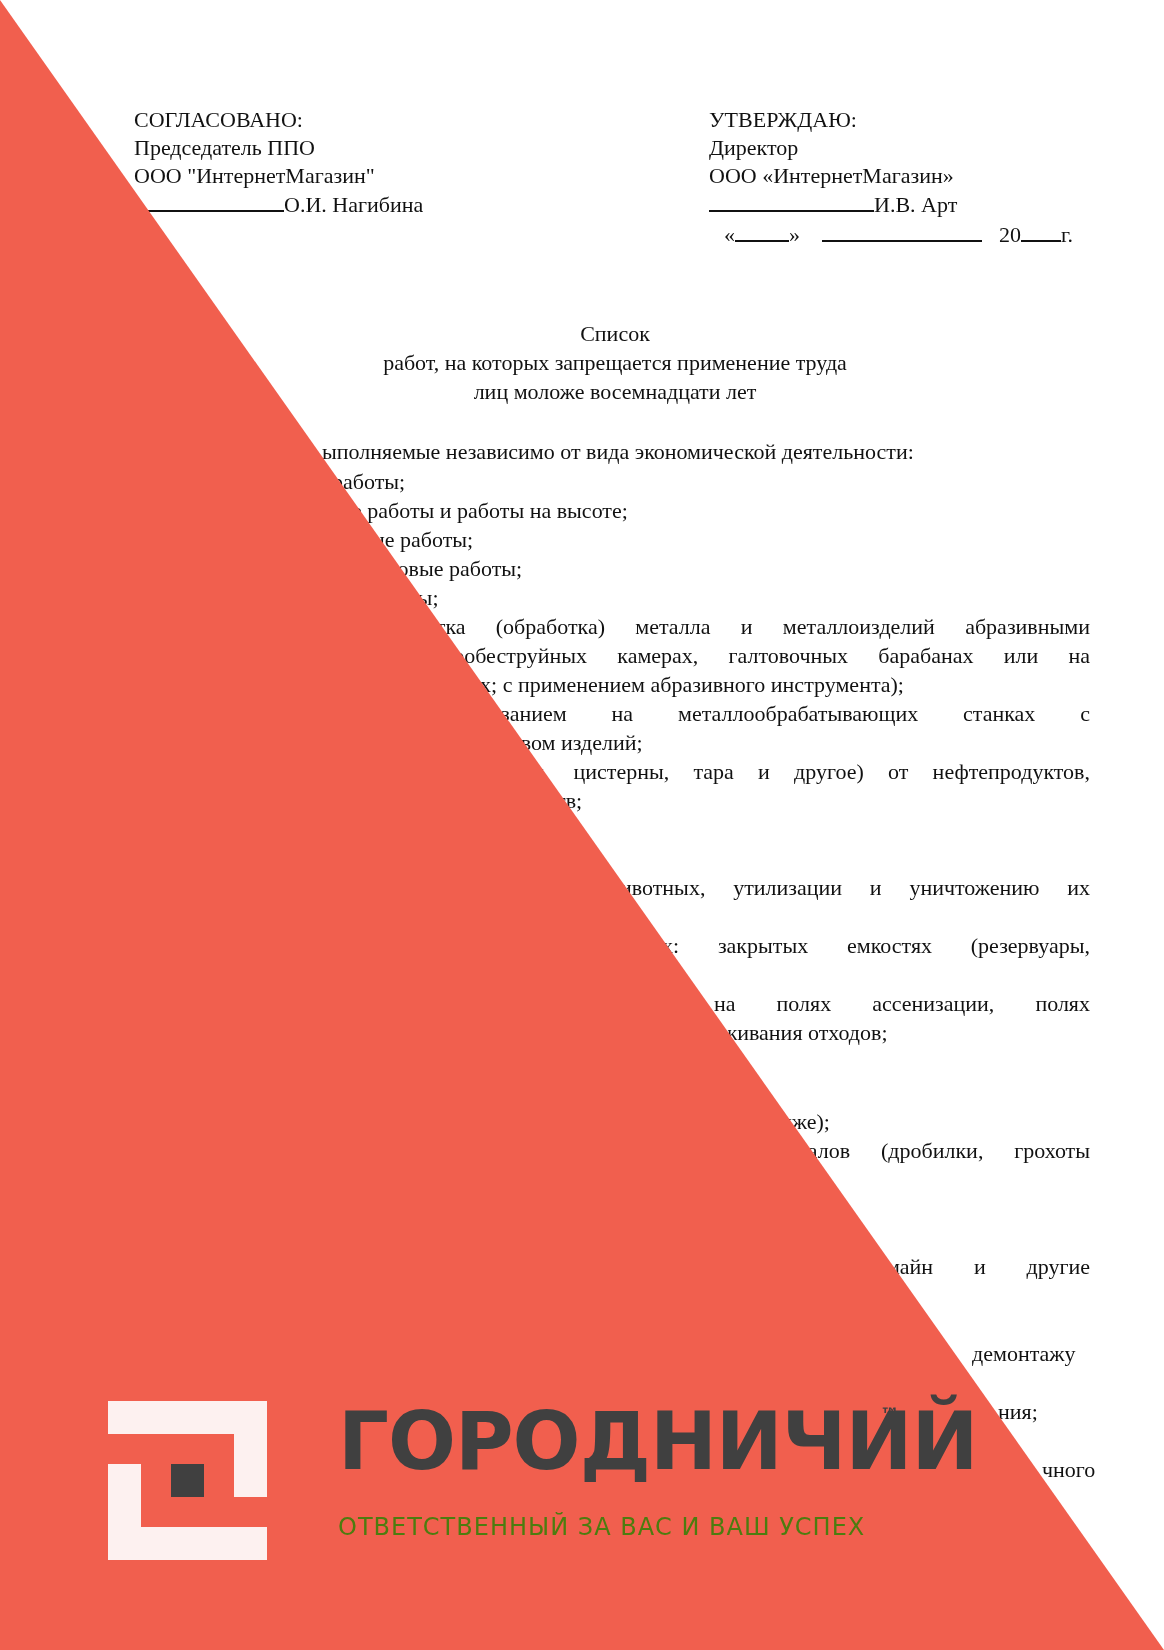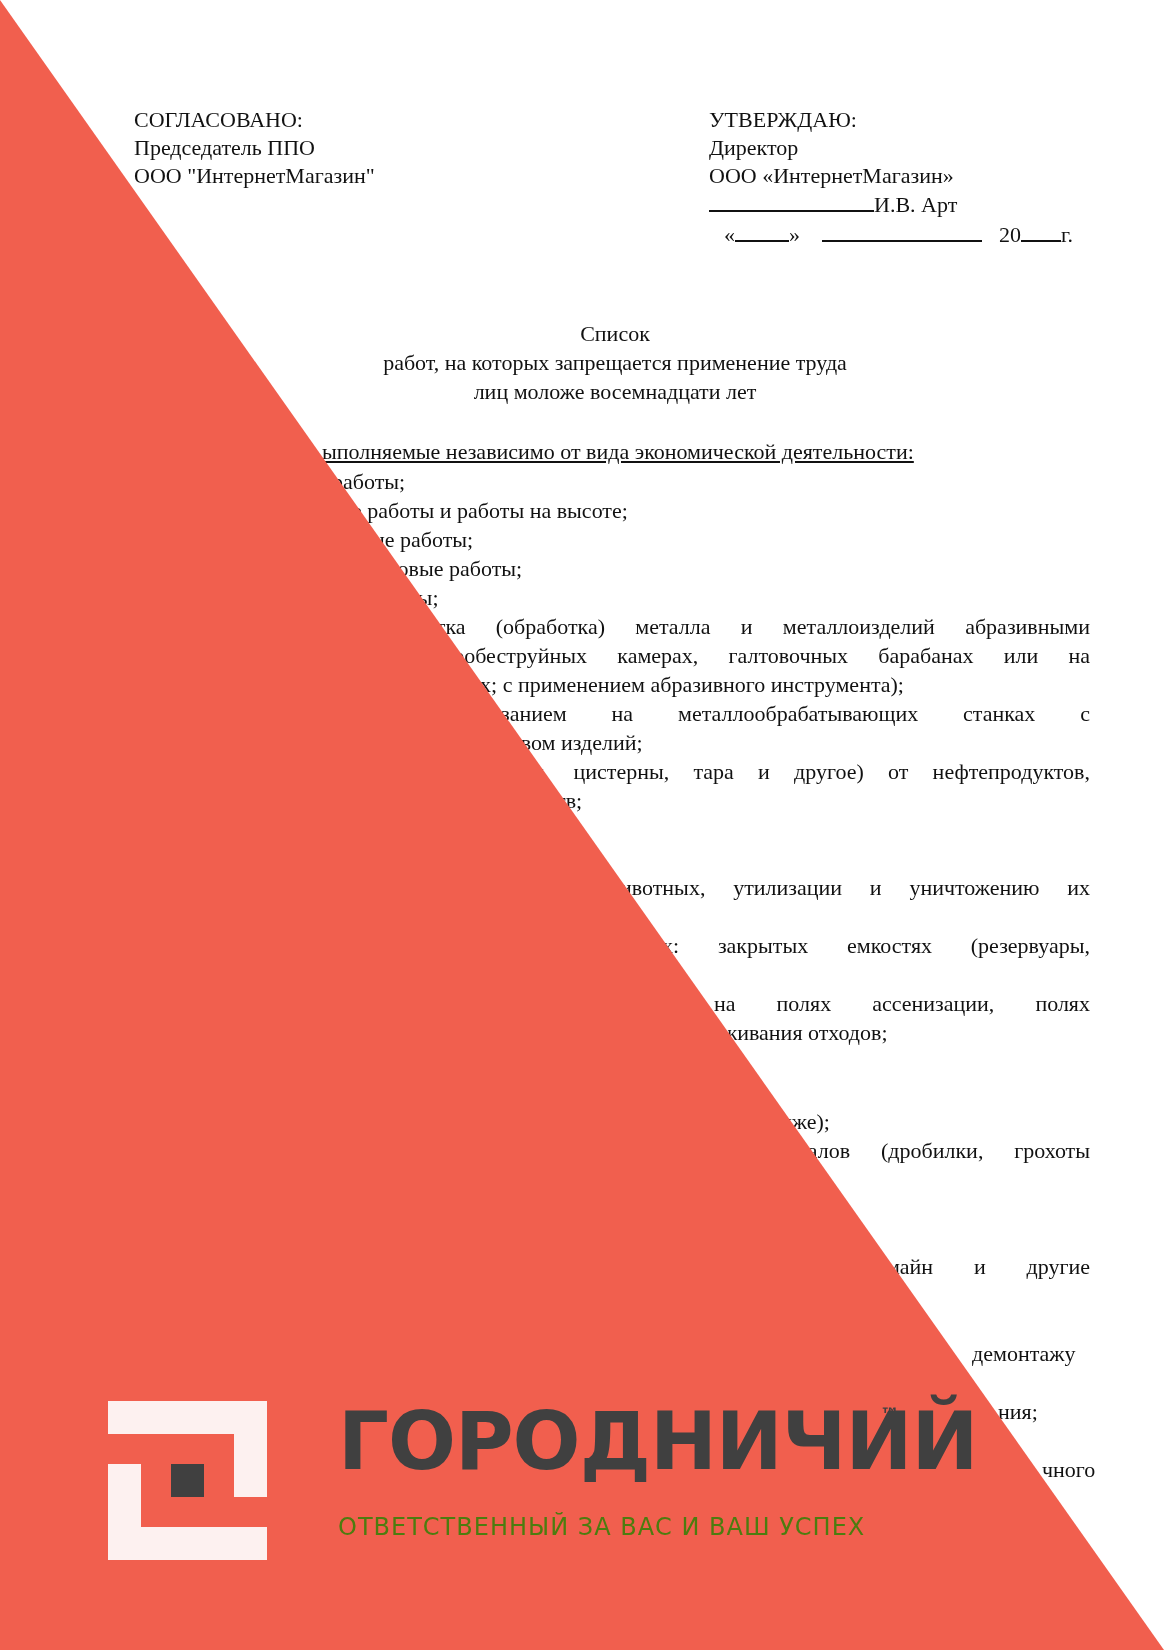--- a/index.html
+++ b/index.html
@@ -6,21 +6,21 @@
     body {
       width: 1164px; height: 1650px; position: relative; overflow: hidden;
       background: #ffffff;
       font-family: "Liberation Serif", "DejaVu Serif", serif;
       color: #111111;
     }
     .page { position: absolute; left: 0; top: 0; width: 1164px; height: 1650px; }
     .t { position: absolute; font-size: 22px; line-height: 28px; white-space: nowrap; color: #111; }
     .blank { display: inline-block; border-bottom: 2px solid #111; height: 20px; vertical-align: baseline; }
     .center { text-align: center; }
-    .u { text-decoration: underline; }
+    .u { }
     .just { text-align: justify; text-align-last: justify; white-space: normal; }
 
     
     .triangle {
       position: absolute; left: 0; top: 0; width: 1164px; height: 1650px;
       background: #f15f4e;
       clip-path: polygon(0 0, 1164px 1650px, 0 1650px);
       z-index: 5;
     }
     .logo-part { position: absolute; background: #fdf1f0; z-index: 6; }
@@ -45,20 +45,23 @@
     }
   </style>
 </head>
 <body>
 
 <div class="page">
 
   <div class="t" style="left:134px; top:106px;">СОГЛАСОВАНО:</div>
   <div class="t" style="left:134px; top:134px;">Председатель ППО</div>
   <div class="t" style="left:134px; top:162px;">ООО "ИнтернетМагазин"</div>
+  <div class="t" style="left:134px; top:190px;">
+    <span class="blank" style="width:150px;"></span><span>О.И. Нагибина</span>
+  </div>
 
   <div class="t" style="left:709px; top:106px;">УТВЕРЖДАЮ:</div>
   <div class="t" style="left:709px; top:134px;">Директор</div>
   <div class="t" style="left:709px; top:162px;">ООО «ИнтернетМагазин»</div>
   <div class="t" style="left:709px; top:190px;">
     <span class="blank" style="width:165px;"></span><span>И.В. Арт</span>
   </div>
   <div class="t" style="left:724px; top:220px;">
     <span>«</span><span class="blank" style="width:54px;"></span><span>»</span>
     <span class="blank" style="width:160px; margin-left:16px;"></span>

